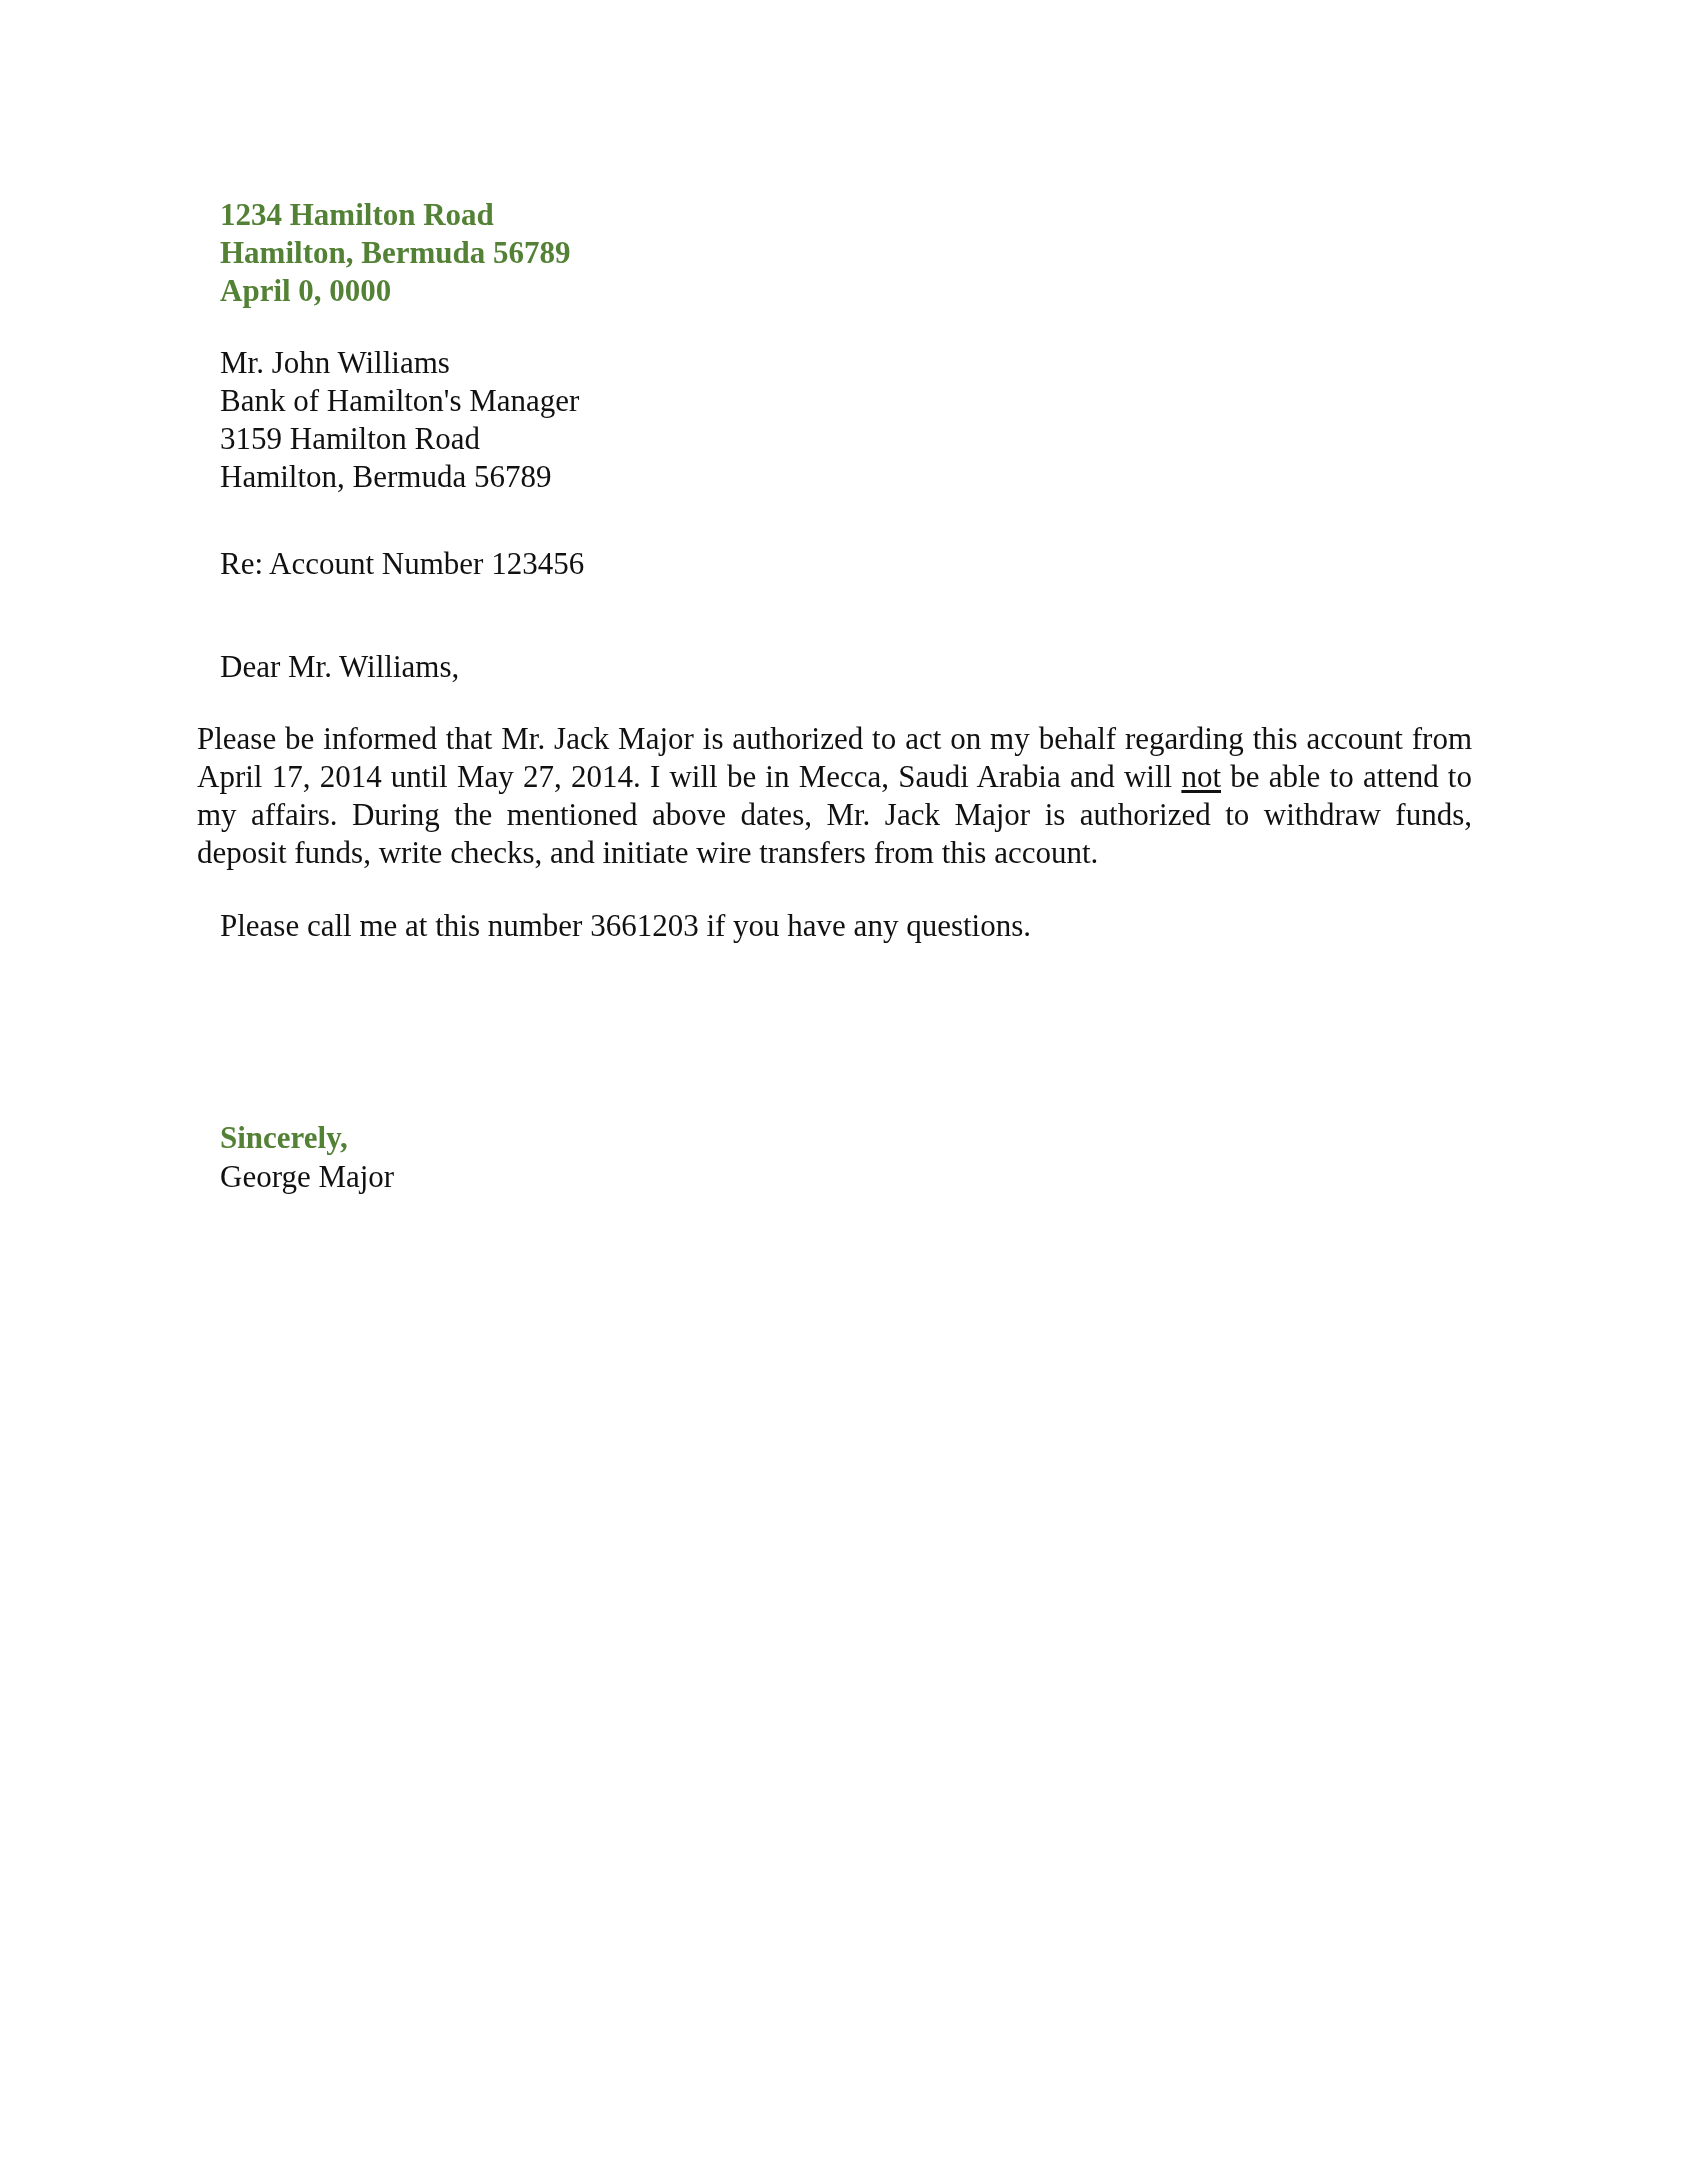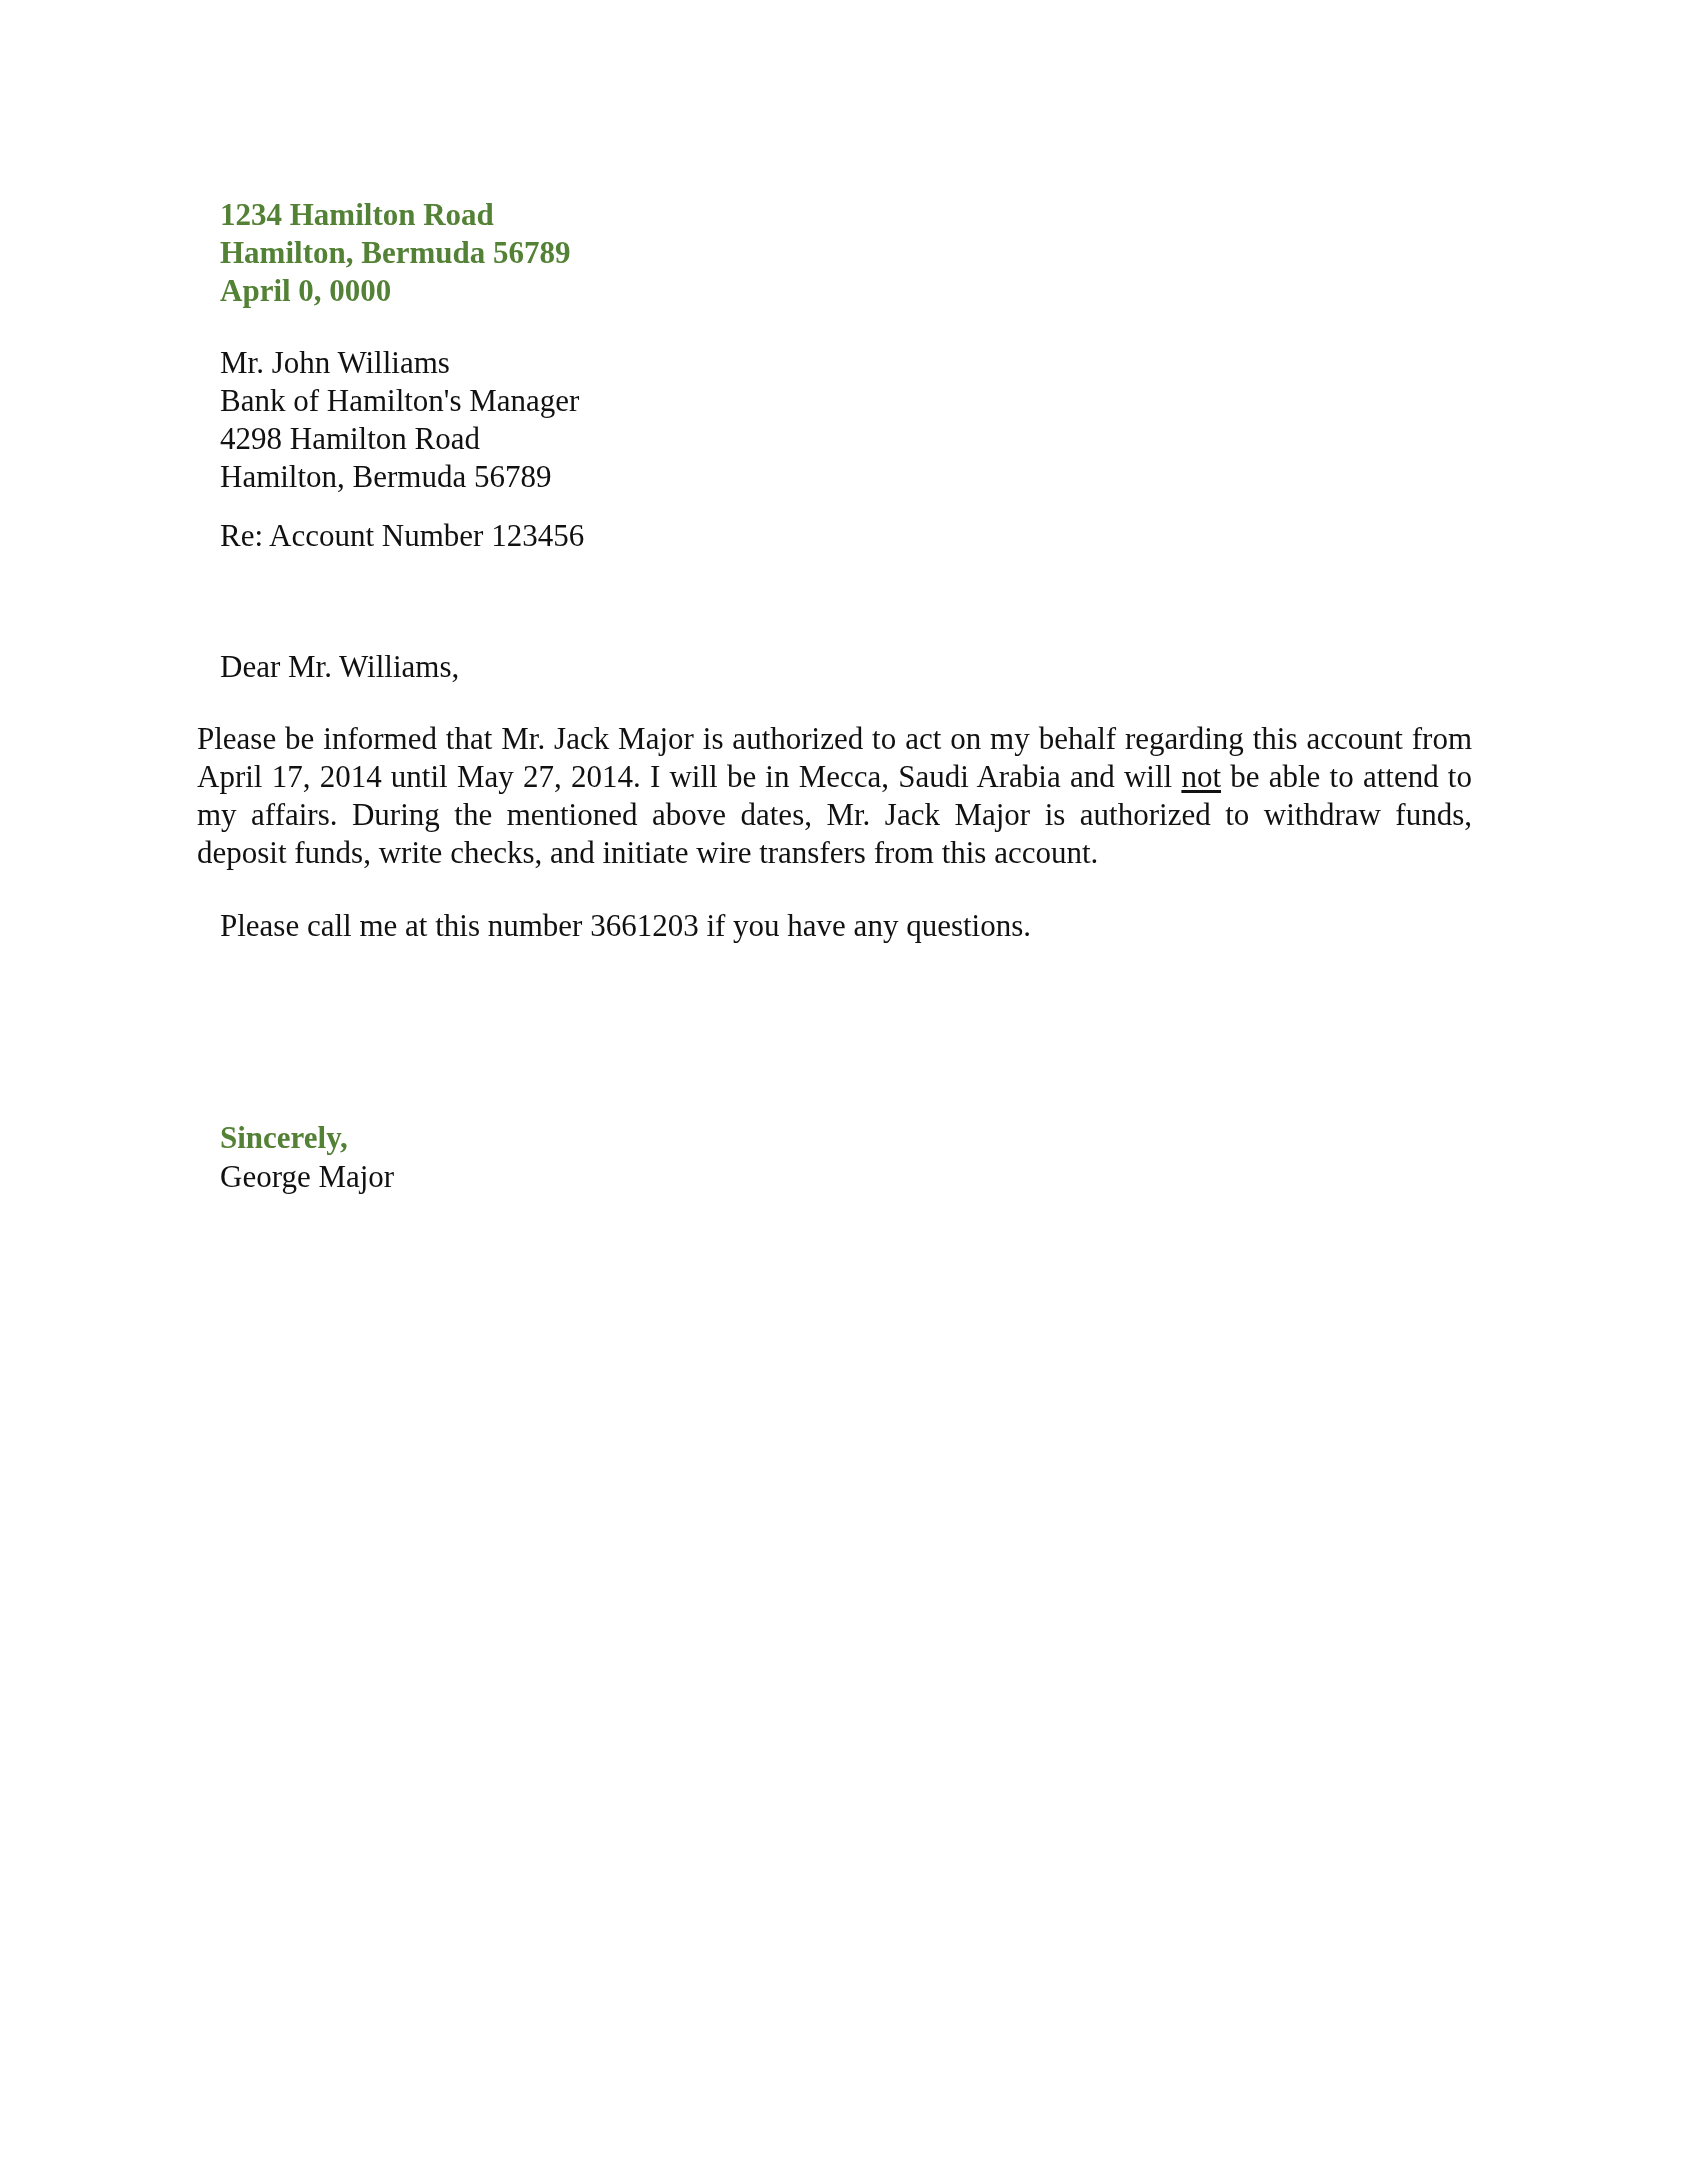--- a/index.html
+++ b/index.html
@@ -22,25 +22,25 @@
 
   <div class="block green" style="top:196px;">
     <span class="line">1234 Hamilton Road</span>
     <span class="line">Hamilton, Bermuda 56789</span>
     <span class="line">April 0, 0000</span>
   </div>
 
   <div class="block" style="top:344px;">
     <span class="line">Mr. John Williams</span>
     <span class="line">Bank of Hamilton's Manager</span>
-    <span class="line">4298 Hamilton Road</span>
+    <span class="line">3159 Hamilton Road</span>
     <span class="line">Hamilton, Bermuda 56789</span>
   </div>
 
-  <div class="block" style="top:517px;">
+  <div class="block" style="top:545px;">
     <span class="line">Re: Account Number 123456</span>
   </div>
 
   <div class="block" style="top:648px;">
     <span class="line">Dear Mr. Williams,</span>
   </div>
 
   <div class="para" style="top:720px;"><span>Please be informed that Mr. Jack Major is authorized to act on my behalf regarding this account from April 17, 2014 until May 27, 2014. I will be in Mecca, Saudi Arabia and will </span><u>not</u><span> be able to attend to my affairs. During the mentioned above dates, Mr. Jack Major is authorized to withdraw funds, deposit funds, write checks, and initiate wire transfers from this account.</span></div>
 
   <div class="block" style="top:907px;">

